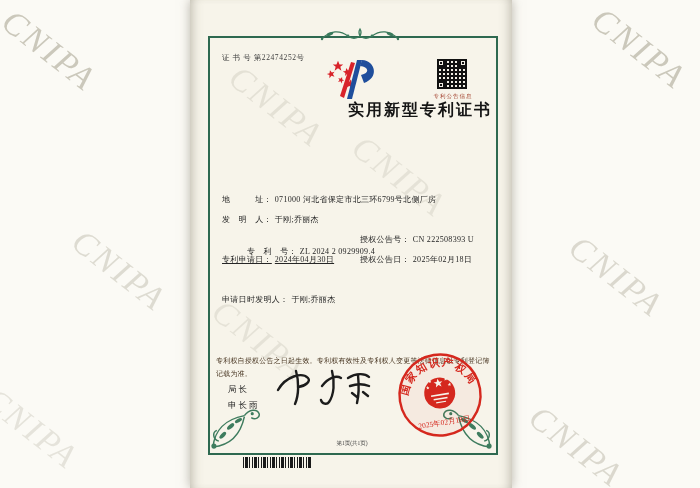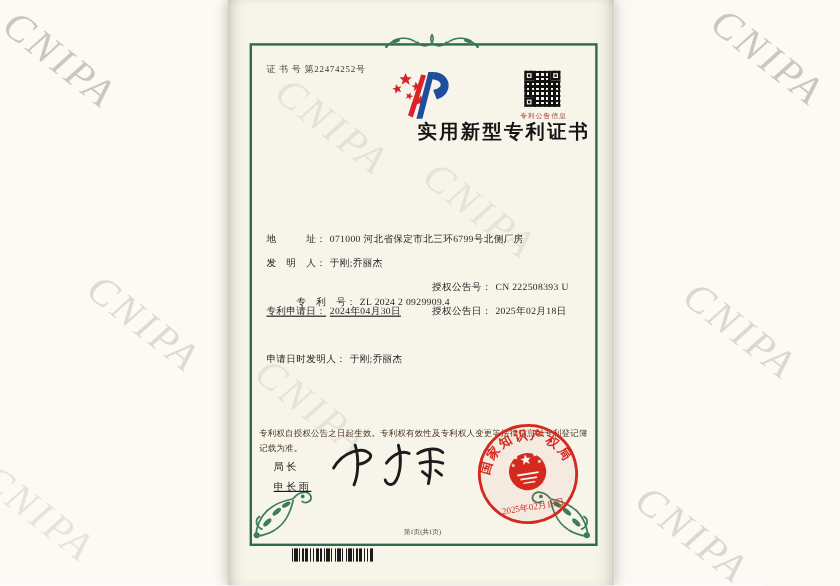--- a/index.html
+++ b/index.html
@@ -145,21 +145,21 @@
   <div class="abs row" style="left:360px;top:254px;">
     <span class="lbl">授权公告日：</span><span>2025年02月18日</span>
   </div>
   <div class="abs row" style="left:222px;top:294px;">
     <span class="lbl">申请日时发明人：</span><span>于刚;乔丽杰</span>
   </div>
 
   <div class="abs stmt" style="top:343px;margin-top:12px;">专利权自授权公告之日起生效。专利权有效性及专利权人变更等法律信息以专利登记簿记载为准。</div>
 
   <div class="abs official" style="top:384px;">局长</div>
-  <div class="abs official" style="top:400px;text-decoration:underline;">申长雨</div>
+  <div class="abs official" style="top:400px;">申长雨</div>
 
   <svg class="abs sig" viewBox="0 0 100 42">
     <g stroke="#1c1c1c" stroke-width="2.4" fill="none" stroke-linecap="round" stroke-linejoin="round">
       <path d="M6,24 C14,10 30,6 36,12 C39,15 34,20 26,21"></path>
       <path d="M24,5 C27,15 27,29 23,38"></path>
       <path d="M50,20 C56,12 64,9 69,12"></path>
       <path d="M60,5 C63,16 62,29 57,36 C55,39 50,38 49,34"></path>
       <path d="M76,12 C84,7 93,7 97,11"></path>
       <path d="M86,9 C87,19 87,29 85,37"></path>
       <path d="M78,20 C84,18 92,18 97,20"></path>

